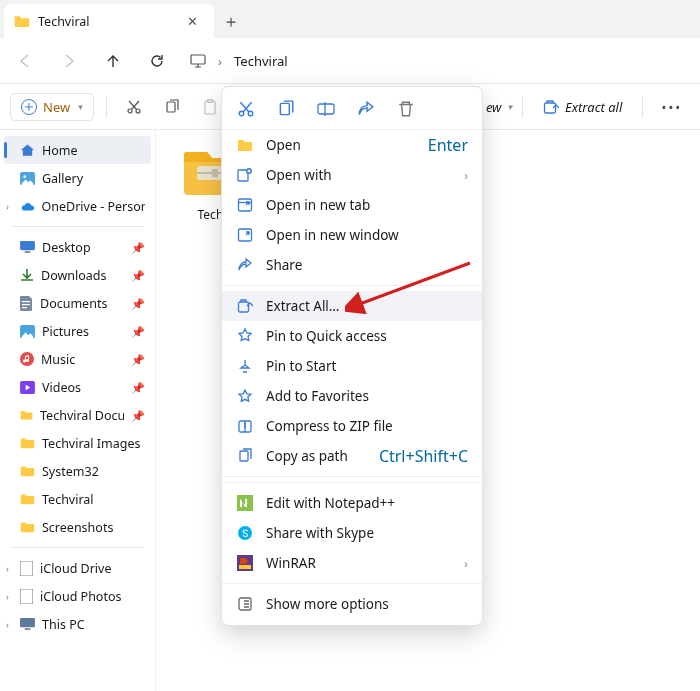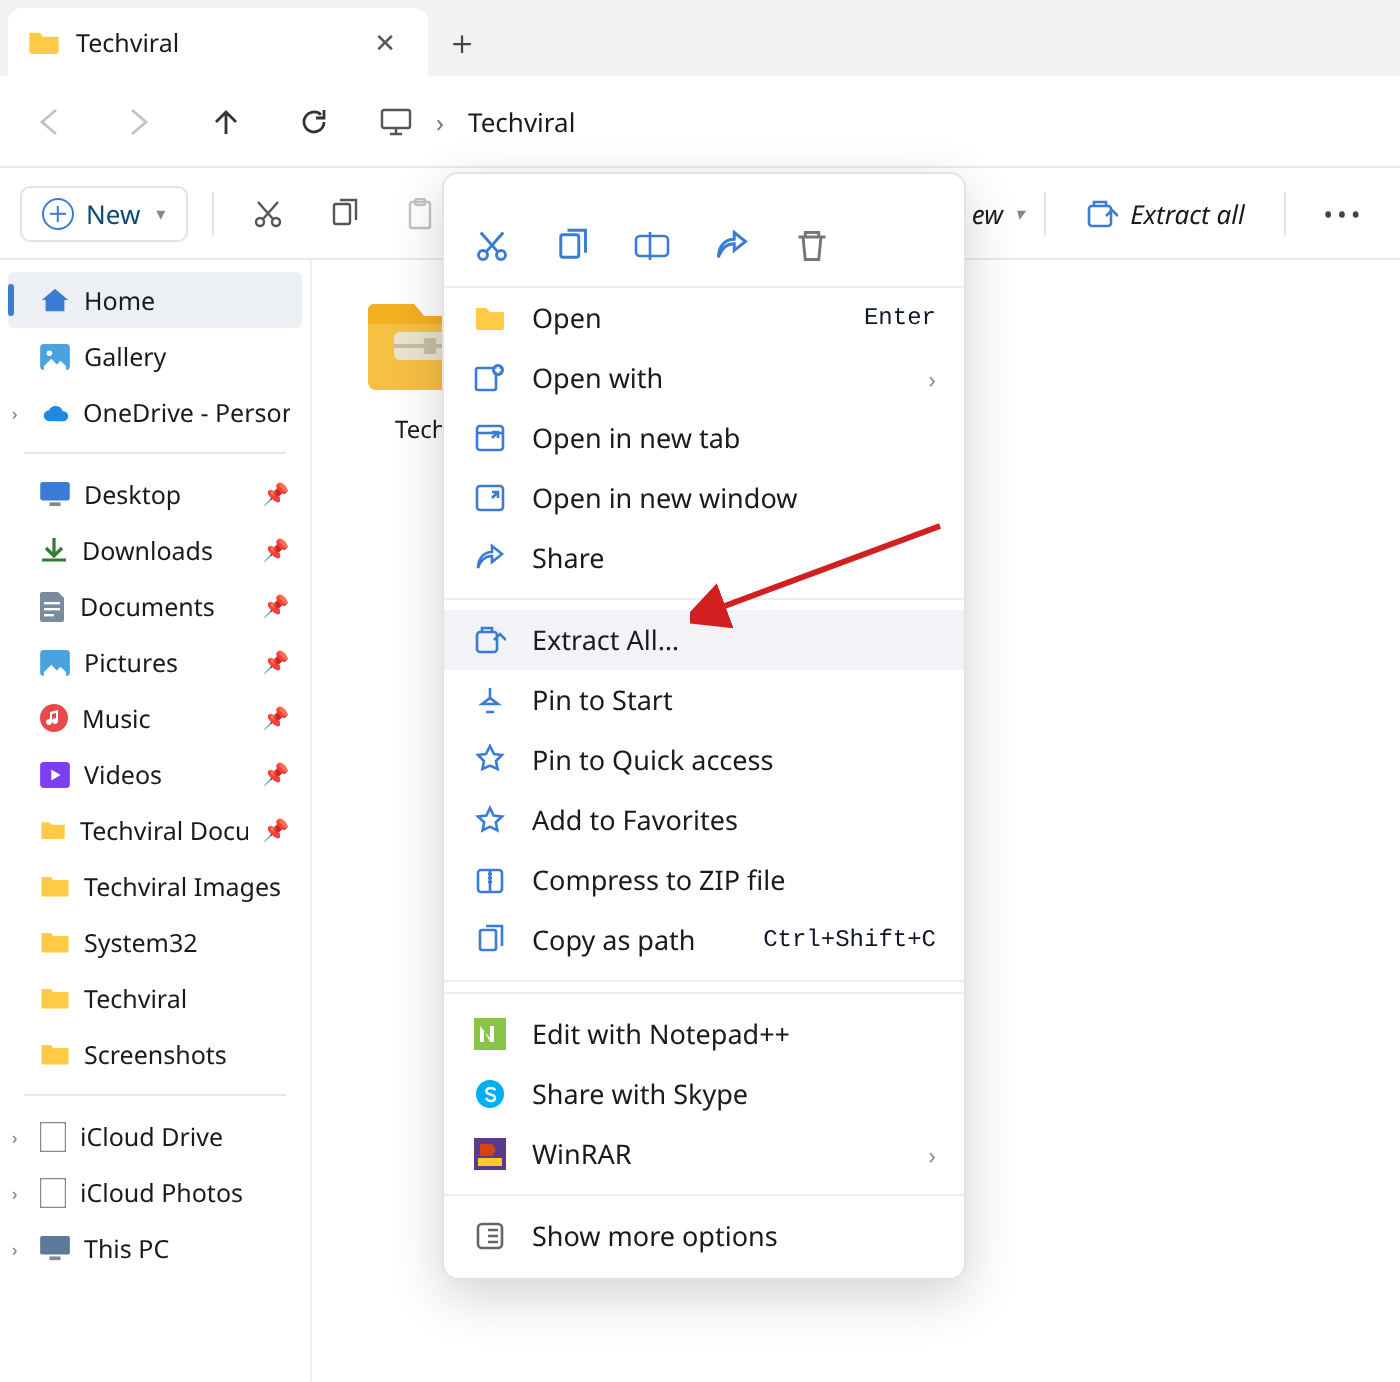--- a/index.html
+++ b/index.html
@@ -65,21 +65,21 @@
     padding:4px 10px;
     border:1px solid #e3e3e3;
     border-radius:5px;
     color:#2b6cb0;
     font-size:13px;
   }
   .new-btn .plus-circ{ width:16px;height:16px;border:1.2px solid #3a7bd5;border-radius:50%; position:relative;}
   .new-btn .plus-circ::before,.new-btn .plus-circ::after{content:"";position:absolute;background:#3a7bd5;}
   .new-btn .plus-circ::before{left:3px;right:3px;top:50%;height:1.2px;transform:translateY(-50%);}
   .new-btn .plus-circ::after{top:3px;bottom:3px;left:50%;width:1.2px;transform:translateX(-50%);}
-  .new-btn .lbl{color:#0c4a6e;}
+  .new-btn .lbl{color:#a16207;}
   .new-btn .chev{font-size:9px;color:#888;margin-left:2px;}
   .tb-divider{ width:1px;height:22px;background:#e3e3e3; margin:0 4px;}
   .tb-ico{ width:30px;height:30px;display:flex;align-items:center;justify-content:center;color:#555;border-radius:4px;}
   .tb-spacer{ flex:1;}
   .tb-right{display:flex;align-items:center;gap:6px;font-style:italic;}
   .extract-all-btn{display:flex;align-items:center;gap:6px;padding:4px 10px;border-radius:4px;}
   .extract-all-btn svg{color:#3a7bd5;}
   .more{letter-spacing:2px;color:#444;padding:4px 8px;}
 
   
@@ -118,39 +118,39 @@
 
   
   .ctx{
     position:absolute;
     left:221px; top:86px;
     width:262px;
     background:#fff;
     border:1px solid #e3e3e3;
     border-radius:8px;
     box-shadow:0 8px 26px rgba(0,0,0,.18);
-    padding:20px 0 6px;
+    padding:6px 0 6px;
     font-size:13.5px;
   }
   .ctx-iconrow{
     display:flex; gap:20px; padding:6px 14px 10px;
     border-bottom:1px solid #eee;
   }
   .ctx-iconrow .ci{width:20px;height:20px;display:flex;align-items:center;justify-content:center;color:#3a7bd5;}
   .ctx-iconrow .ci.muted{color:#777;}
   .ctx-item{
     display:flex;align-items:center;gap:12px;
     height:30px;padding:0 14px;
     position:relative;
   }
   .ctx-item.hover{ background:#f1f3f6;gap:12px;}
   .ctx-item .ico{width:18px;display:flex;align-items:center;justify-content:center;color:#3a7bd5;}
   .ctx-item .ico.gray{color:#666;}
   .ctx-item .lbl{flex:1;}
-  .ctx-item .hint{color:#0f172a;font-size:12px;font-family:Liberation Mono, monospace;}
+  .ctx-item .hint{color:#0369a1;font-size:16px;}
   .ctx-item .sub{color:#8a8f98;font-size:12px;}
   .ctx-sep{height:1px;background:#eee;margin:5px 0;}
 
   
   .arrow{
     position:absolute;
     left:345px; top:257px;
     width:130px;height:60px;
     pointer-events:none;
   }
@@ -483,32 +483,32 @@
             <rect x="1.5" y="4" width="10" height="10" rx="1.5"></rect>
             <path d="M4 4V2h5v2"></path>
             <path d="M10 8l3-3 3 3" stroke="#3a7bd5"></path>
           </svg>
         </span>
         <span class="lbl">Extract All…</span>
       </div>
       <div class="ctx-item">
         <span class="ico">
           <svg width="16" height="16" viewBox="0 0 16 16" fill="none" stroke="currentColor" stroke-width="1.3">
+            <path d="M8 1l2 4 4 .5-3 3 .8 4L8 10.8 4.2 12.5 5 8.5 2 5.5 6 5z"></path>
+          </svg>
+        </span>
+        <span class="lbl">Pin to Quick access</span>
+      </div>
+      <div class="ctx-item">
+        <span class="ico">
+          <svg width="16" height="16" viewBox="0 0 16 16" fill="none" stroke="currentColor" stroke-width="1.3">
             <path d="M8 2v5l4 3H4l4-3zM6 14h4"></path>
           </svg>
         </span>
         <span class="lbl">Pin to Start</span>
-      </div>
-      <div class="ctx-item">
-        <span class="ico">
-          <svg width="16" height="16" viewBox="0 0 16 16" fill="none" stroke="currentColor" stroke-width="1.3">
-            <path d="M8 1l2 4 4 .5-3 3 .8 4L8 10.8 4.2 12.5 5 8.5 2 5.5 6 5z"></path>
-          </svg>
-        </span>
-        <span class="lbl">Pin to Quick access</span>
       </div>
       <div class="ctx-item">
         <span class="ico">
           <svg width="16" height="16" viewBox="0 0 16 16" fill="none" stroke="currentColor" stroke-width="1.3">
             <path d="M8 2l1.8 3.8 4.2.4-3.1 2.9.8 4.1L8 11.3l-3.7 1.9.8-4.1L2 6.2l4.2-.4z"></path>
           </svg>
         </span>
         <span class="lbl">Add to Favorites</span>
       </div>
       <div class="ctx-item">

